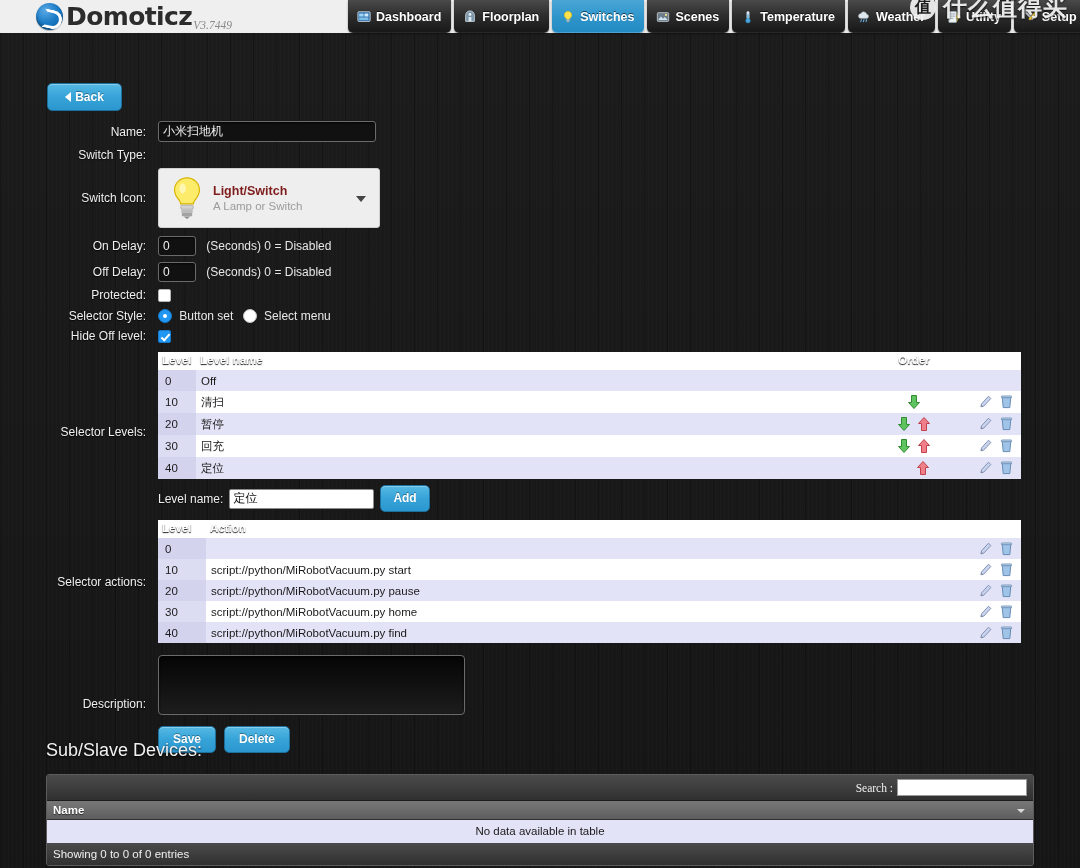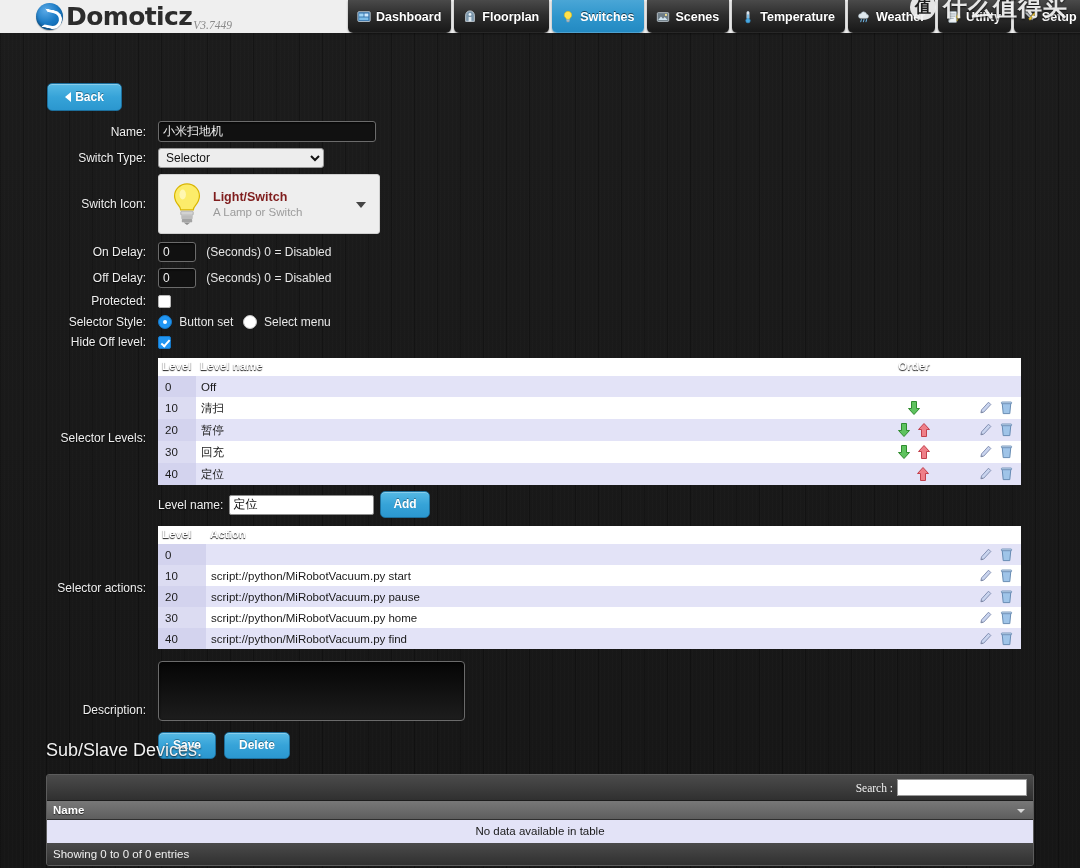--- a/index.html
+++ b/index.html
@@ -447,25 +447,20 @@
 
     <div class="frow">
       <div class="flabel">Name:</div>
       <div class="fctrl">
         <input id="name-input" class="txt" type="text" value="小米扫地机" style="">
       </div>
     </div>
 
     <div class="frow">
       <div class="flabel">Switch Type:</div>
-      <div class="fctrl">
-        <select class="sel">
-          <option>Selector</option>
-        </select>
-      </div>
     </div>
 
     <div class="frow" style="margin-bottom:8px;">
       <div class="flabel">Switch Icon:</div>
       <div class="fctrl">
         <div id="icon-picker">
           <svg id="bulb" viewBox="0 0 36 46">
             <path d="M18 2c7.2 0 13 5.6 13 12.6 0 4.3-2.2 7.5-4.3 10-1.4 1.6-2.1 3-2.1 4.6H11.4c0-1.6-.7-3-2.1-4.6C7.2 22.1 5 18.9 5 14.6 5 7.6 10.8 2 18 2z" fill="#fcec6a" stroke="#d9b500" stroke-width="1.3"></path>
             <ellipse cx="13.5" cy="13" rx="3.4" ry="5.2" fill="#fff9bd" opacity="0.85"></ellipse>
             <rect x="11.5" y="30.5" width="13" height="4.2" rx="1" fill="#d2d2d2" stroke="#9f9f9f" stroke-width="0.7"></rect>

